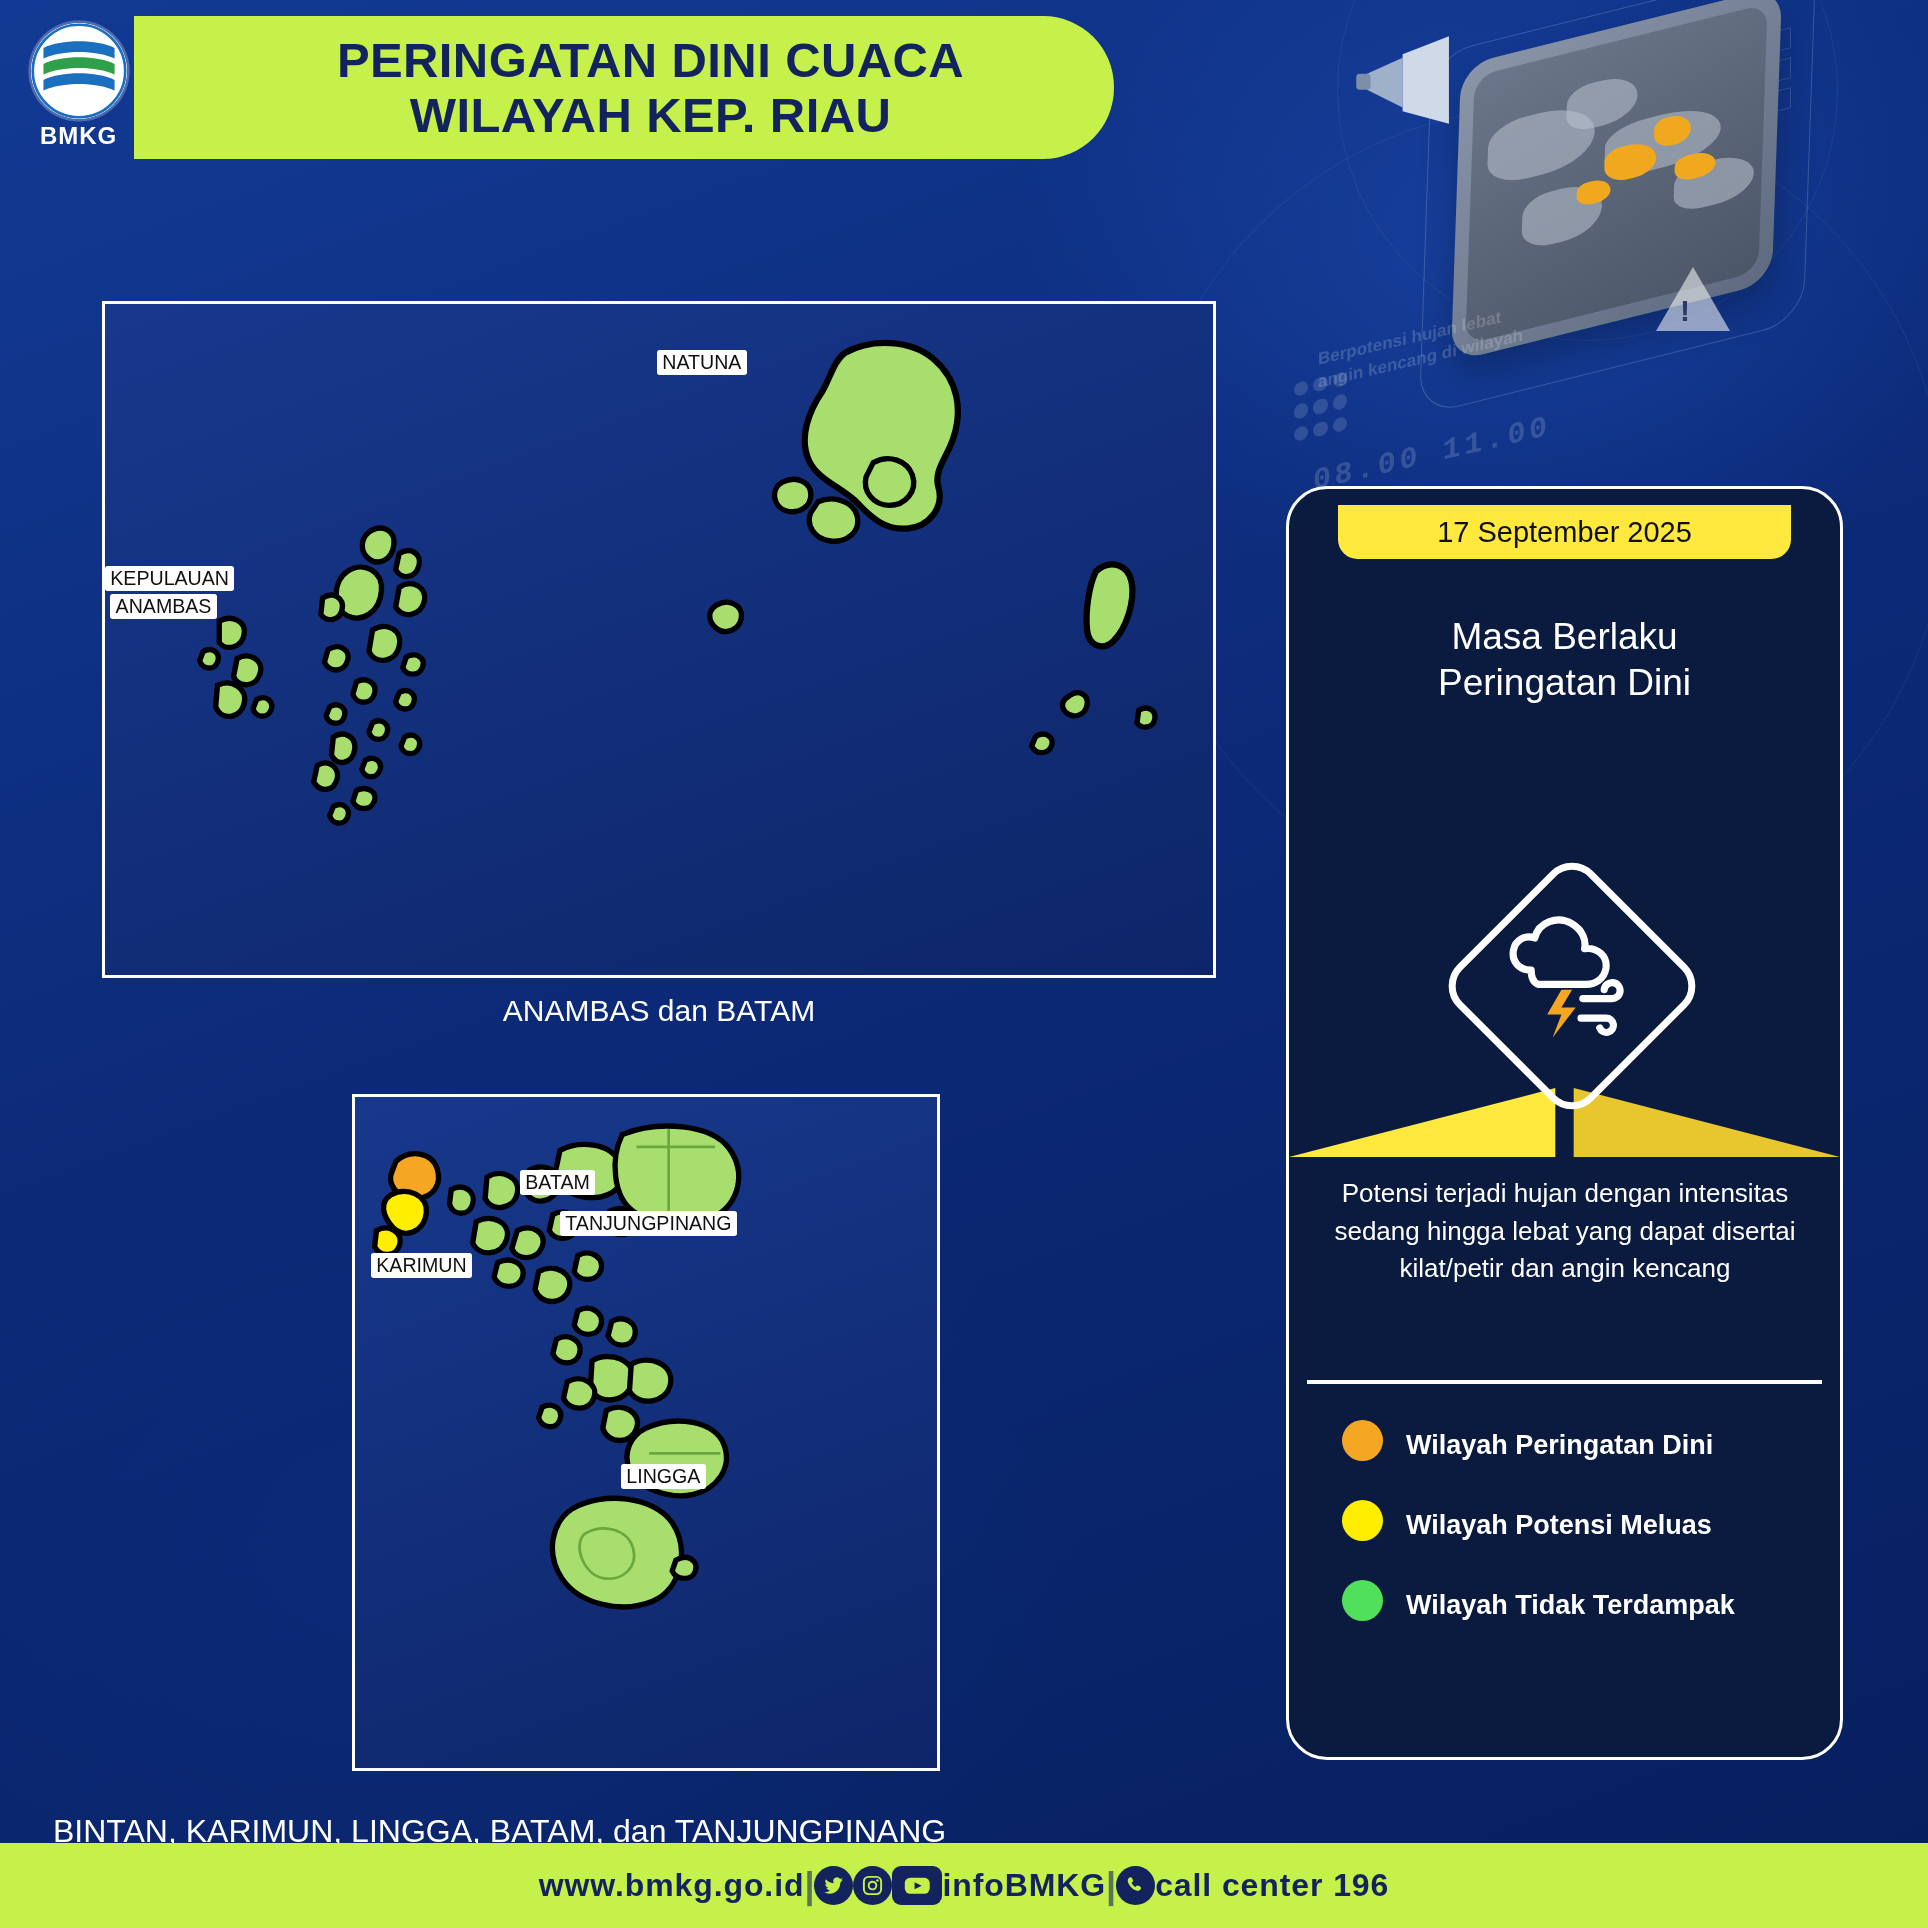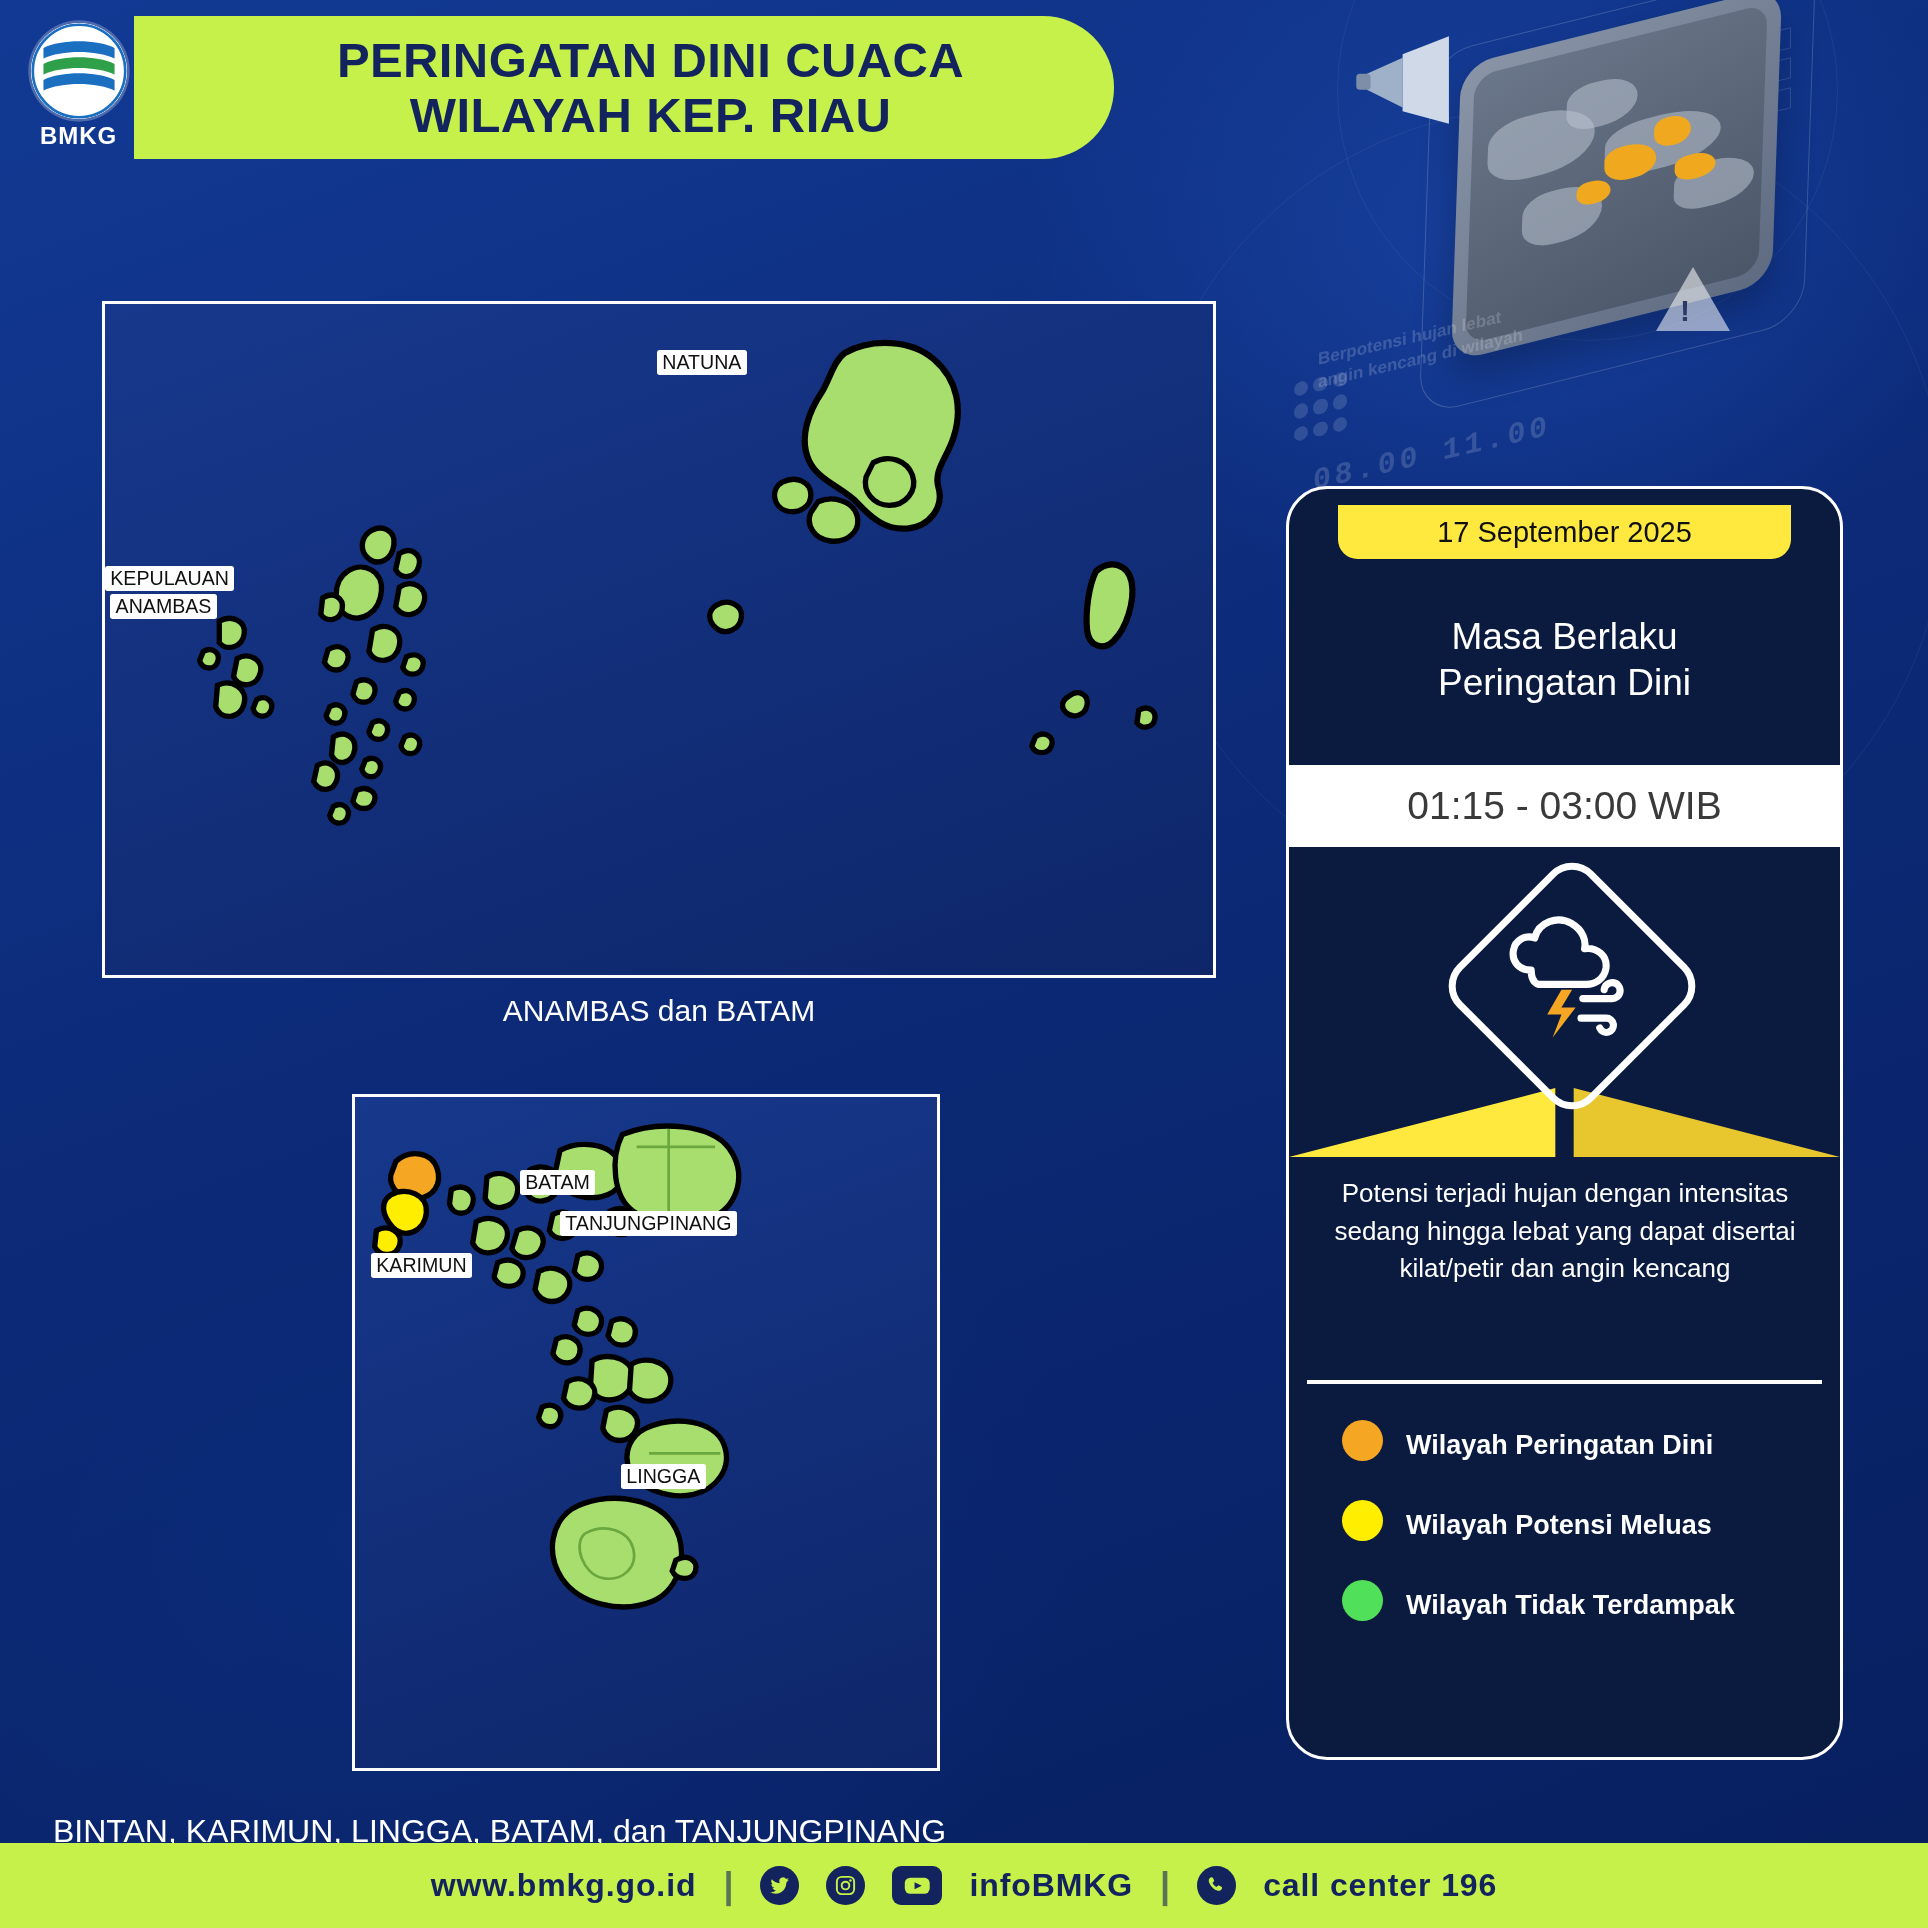--- a/index.html
+++ b/index.html
@@ -148,21 +148,21 @@
     position:absolute;top:891px;left:18px;width:calc(100% - 36px);height:3.6px;background:#ffffff;
   }
   .legend{position:absolute;top:931px;left:53px;}
   .legend-row{display:flex;align-items:flex-end;margin-bottom:39px;}
   .legend-dot{width:41px;height:41px;border-radius:50%;margin-right:23px;flex:0 0 auto;}
   .legend-txt{color:#ffffff;font-size:27px;font-weight:bold;}
 
   
   .footer{
     position:absolute;left:0;bottom:0;width:100%;height:85px;background:#c6f04a;
-    display:flex;align-items:center;justify-content:center;gap:27px;
+    display:flex;align-items:center;justify-content:center;
   }
   .footer-txt{color:#12235e;font-weight:bold;font-size:32px;letter-spacing:0.9px;}
   .sep{color:#12235e;font-size:36px;font-weight:bold;opacity:.6;}
   .sm{width:39px;height:39px;border-radius:9px;background:#12235e;display:flex;align-items:center;justify-content:center;color:#c6f04a;font-size:21.4px;font-weight:bold;}
   .sm.circle{border-radius:50%;}
   .sm.yt{border-radius:9px;width:50px;}
 </style>
 </head>
 <body>
 
@@ -316,21 +316,20 @@
   <div class="map-label" style="left:266px;top:367px;">LINGGA</div>
 </div>
 <div class="caption" id="caption-bintan">BINTAN, KARIMUN, LINGGA, BATAM, dan TANJUNGPINANG</div>
 
 <div class="card">
   <div class="date-pill">17 September 2025</div>
   <div class="card-h">
     <div>Masa Berlaku</div>
     <div>Peringatan Dini</div>
   </div>
-  <div class="time-band">01:15 - 03:00 WIB</div>
 
   <div class="icon-area">
     <svg class="mountain" viewBox="0 0 600 95" preserveAspectRatio="none">
       <path d="M0 95 L290 18 L290 95 Z" fill="#ffe93f"></path>
       <path d="M600 95 L310 18 L310 95 Z" fill="#e8c62e"></path>
     </svg>
     <div class="diamond"></div>
     <div class="icon-inner">
       <svg width="178" height="178" viewBox="0 0 200 200">
         <path d="M62 90 C48 90, 40 80, 42 68 C44 56, 56 50, 66 54 C70 36, 92 28, 108 38 C120 45, 124 57, 122 66 C136 64, 148 74, 146 88 C144 100, 134 106, 124 106 L70 106 C64 104, 62 98, 62 90 Z" fill="none" stroke="#ffffff" stroke-width="8" stroke-linejoin="round"></path>

